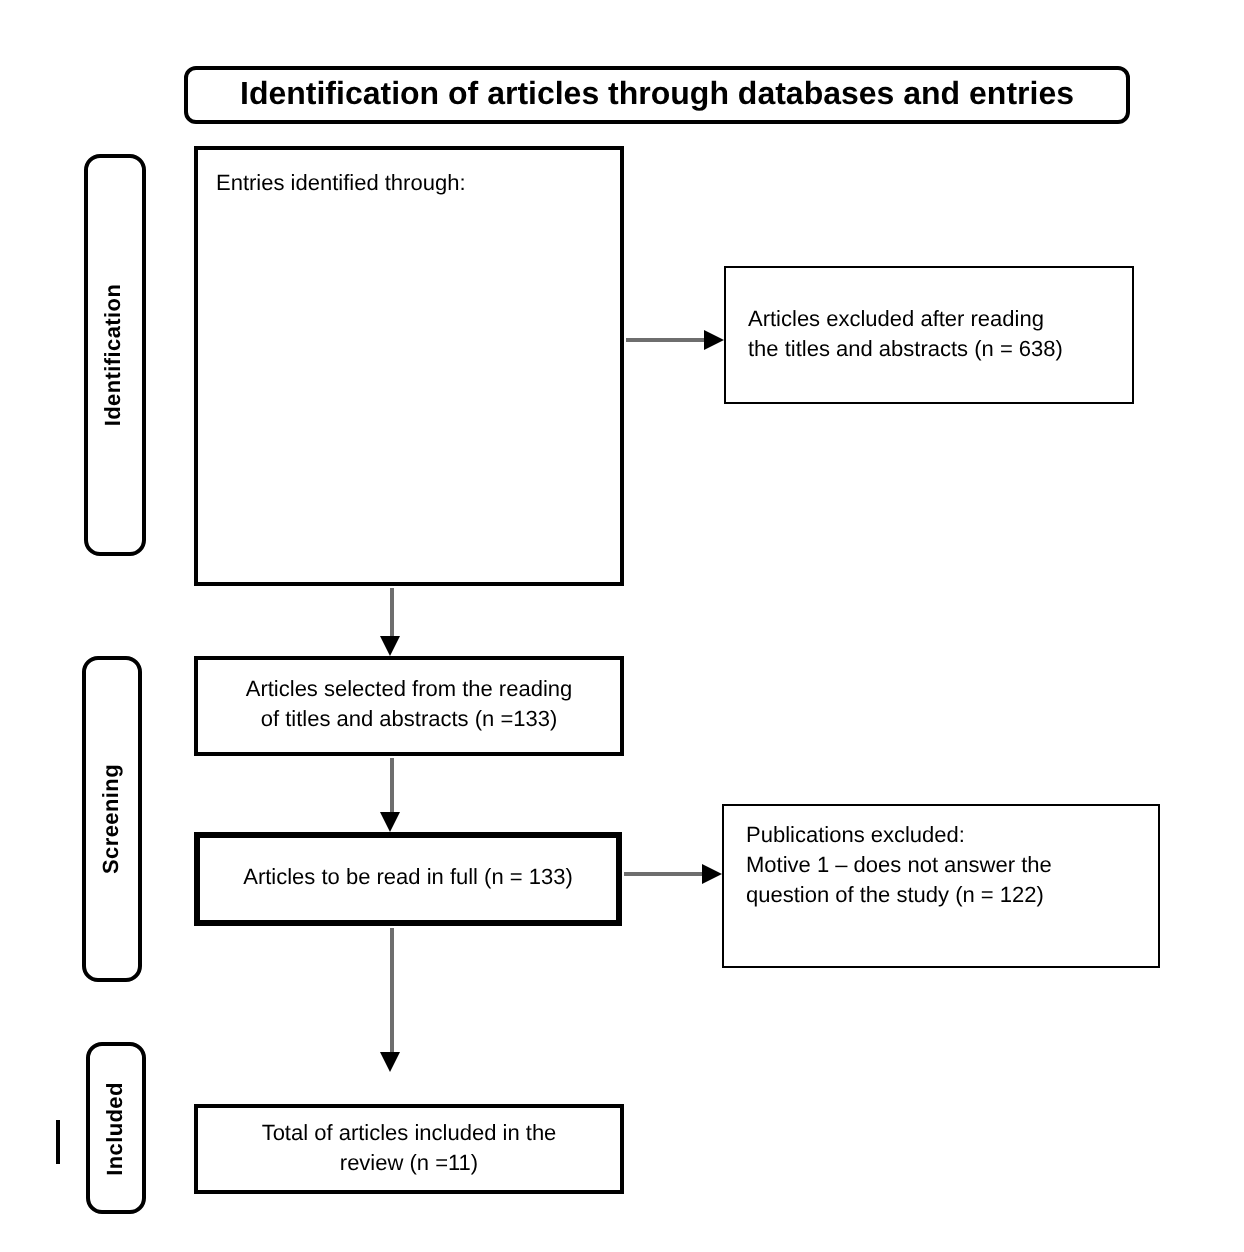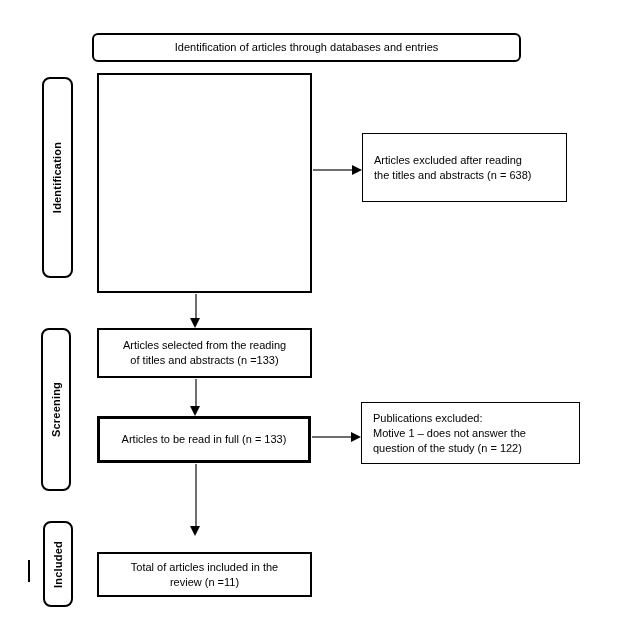--- a/index.html
+++ b/index.html
@@ -16,25 +16,25 @@
     overflow: hidden;
   }
   .box {
     position: absolute;
     border: 2px solid #000;
     background: #fff;
     font-size: 11px;
     line-height: 15px;
   }
   .banner {
-    left: 92px; top: 33px; width: 429px; height: 29px;
+    left: 92px; top: 33px; width: 473px; height: 29px;
     border-radius: 6px;
     display: flex; align-items: center; justify-content: center;
-    font-weight: normal;
-    font-size: 11px;
+    font-weight: bold;
+    font-size: 16px;
   }
   .stage {
     border-radius: 8px;
     display: flex; align-items: center; justify-content: center;
   }
   .stage span {
     transform: rotate(-90deg);
     white-space: nowrap;
     font-weight: bold;
     font-size: 11px;
@@ -63,21 +63,21 @@
     text-align: center;
     align-items: center;
   }
   .full-read {
     left: 97px; top: 416px; width: 214px; height: 47px;
     border-width: 3px;
     display: flex; align-items: center; justify-content: center;
     text-align: center;
   }
   .excluded-2 {
-    left: 361px; top: 402px; width: 219px; height: 62px;
+    left: 361px; top: 402px; width: 219px; height: 82px;
     border-width: 1.5px;
     padding: 8px 6px 0 11px;
   }
   .excluded-2 .motive { margin-top: 0; }
   .total-box {
     left: 97px; top: 552px; width: 215px; height: 45px;
     display: flex; flex-direction: column; justify-content: center;
     text-align: center;
   }
 
@@ -116,20 +116,21 @@
   </div>
   <div class="box stage stage-screening">
     <span>Screening</span>
   </div>
   <div class="box stage stage-included">
     <span>Included</span>
   </div>
   <div class="stray-mark"></div>
 
   <div class="box entries">
+    <div>Entries identified through:</div>
   </div>
 
   <div class="box excluded-1">
     <div>Articles excluded after reading</div>
     <div>the titles and abstracts (n = 638)</div>
   </div>
 
   <div class="box selected">
     <div>Articles selected from the reading</div>
     <div>of titles and abstracts (n =133)</div>

